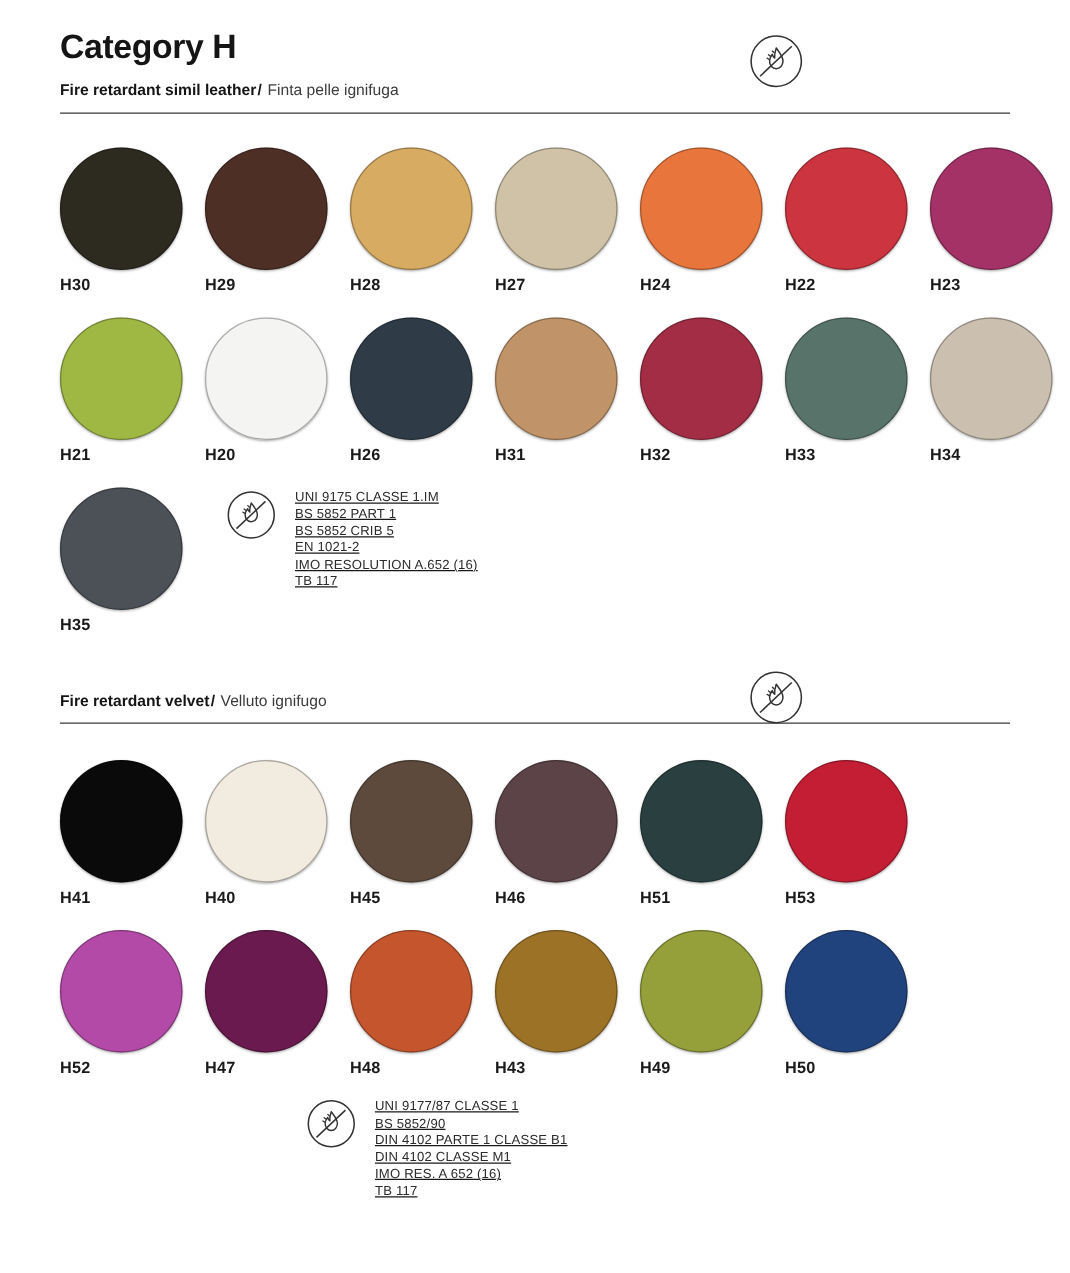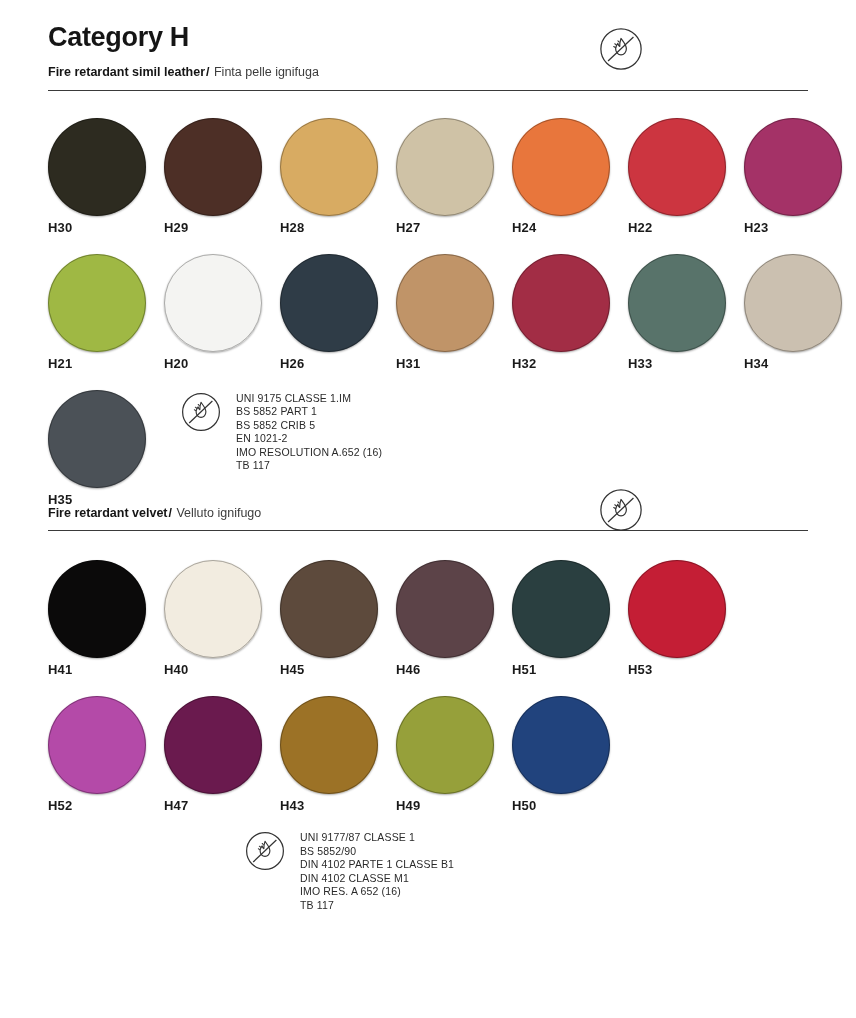--- a/index.html
+++ b/index.html
@@ -103,35 +103,36 @@
     font-weight: bold;
     color: #1a1a1a;
     margin-top: 4px;
     letter-spacing: 0.2px;
   }
 
   
   .cert-block {
     display: flex;
     align-items: flex-start;
+    text-decoration: underline;
   }
   .cert-lines {
     margin-left: 14px;
     font-size: 10.5px;
     line-height: 13.6px;
     color: #2a2a2a;
     letter-spacing: 0.15px;
     padding-top: 2px;
   }
   .cert-line { white-space: nowrap; }
 
   
   .row-gap { height: 19px; }
   .leather-r3 { margin-top: 19px; display: flex; }
-  .velvet-section { }
+  .velvet-section { margin-top: 48px; }
   .velvet-grid { margin-top: 29px; }
   .velvet-cert { margin-top: 16px; justify-content: center; }
   .leather-grid { margin-top: 27px; }
 </style>
 </head>
 <body>
 
 <div class="page">
 
   <div class="section-head">
@@ -292,20 +293,24 @@
   <div class="swatch-row">
     <div class="swatch-cell">
       <div class="swatch" style="background:#b44aa8"></div>
       <div class="swatch-label">H52</div>
     </div>
     <div class="swatch-cell">
       <div class="swatch" style="background:#6a1a4e"></div>
       <div class="swatch-label">H47</div>
     </div>
     <div class="swatch-cell">
+      <div class="swatch" style="background:#c4552c"></div>
+      <div class="swatch-label">H48</div>
+    </div>
+    <div class="swatch-cell">
       <div class="swatch" style="background:#9c7226"></div>
       <div class="swatch-label">H43</div>
     </div>
     <div class="swatch-cell">
       <div class="swatch" style="background:#96a03a"></div>
       <div class="swatch-label">H49</div>
     </div>
     <div class="swatch-cell">
       <div class="swatch" style="background:#21437d"></div>
       <div class="swatch-label">H50</div>

